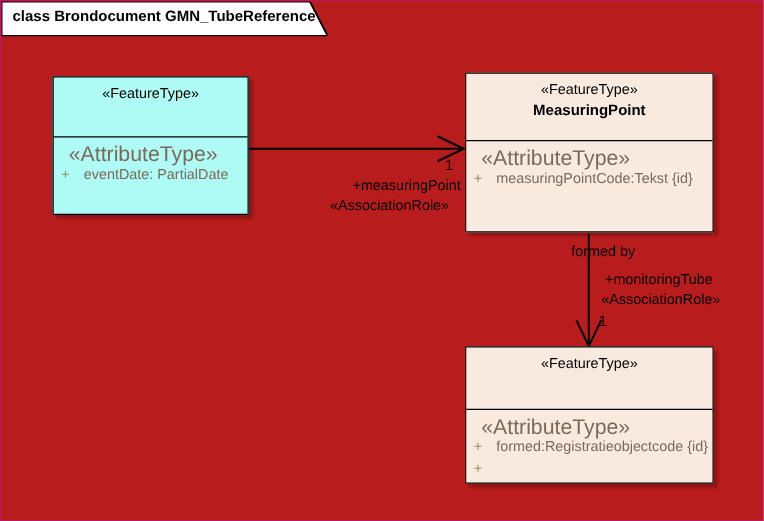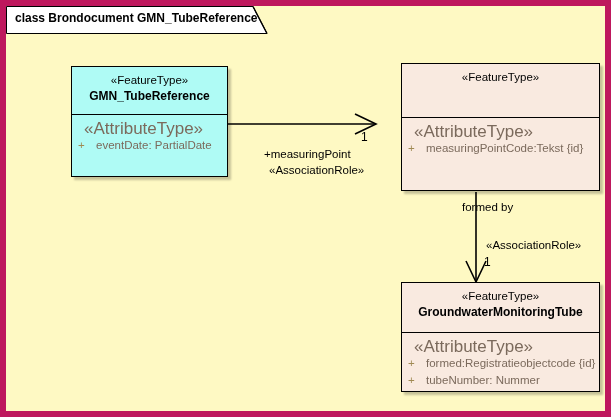--- a/index.html
+++ b/index.html
@@ -7,22 +7,22 @@
     padding: 0;
     background: #ffffff;
   }
   body {
     font-family: "Liberation Sans", sans-serif;
   }
   #diagram {
     position: relative;
     width: 611px;
     height: 417px;
-    background: #fef9c3;
-    border: 6px solid #be185d;
+    background: #b91c1c;
+    border: 1px solid #be185d;
     box-sizing: border-box;
     overflow: hidden;
   }
   
   #title-tab {
     position: absolute;
     left: 0;
     top: 0;
     width: 272px;
     height: 28px;
@@ -41,21 +41,20 @@
     color: #000000;
     white-space: nowrap;
     letter-spacing: 0px;
   }
   
   .uml-class {
     position: absolute;
     box-sizing: border-box;
     border: 1px solid #000000;
     box-shadow: 3px 3px 2px rgba(0,0,0,0.22);
-    margin-left: 24px;
   }
   .uml-class.cyan { background: #AFFBF5; }
   .uml-class.peach { background: #F9EAE0; }
   .class-header {
     box-sizing: border-box;
     border-bottom: 1px solid #000000;
     text-align: center;
     padding: 6px 4px 7px 4px;
   }
   .stereotype {
@@ -145,63 +144,62 @@
      GroundwaterMonitoringTube (vertical) --&gt;
     <g>
       <line x1="470" y1="186" x2="470" y2="276" stroke="#000000" stroke-width="1.6"></line>
       <polyline points="460,255 470,276 480,255" fill="none" stroke="#000000" stroke-width="1.6"></polyline>
     </g>
   </svg>
 
   <div class="uml-class cyan" style="left:41px; top:60px; width:157px; height:111px;">
     <div class="class-header" style="height:48px;">
       <div class="stereotype">«FeatureType»</div>
-      <div class="class-name">GMN_TubeReference</div>
     </div>
     <div class="class-attrs">
       <div class="attr-stereotype">«AttributeType»</div>
       <div class="attr-row">
         <span class="attr-vis">+</span>
         <span class="attr-text">eventDate: PartialDate</span>
       </div>
     </div>
   </div>
 
   <div class="uml-class peach" style="left:371px; top:57px; width:199px; height:128px;">
     <div class="class-header" style="height:54px;">
       <div class="stereotype">«FeatureType»</div>
+      <div class="class-name">MeasuringPoint</div>
     </div>
     <div class="class-attrs">
       <div class="attr-stereotype">«AttributeType»</div>
       <div class="attr-row">
         <span class="attr-vis">+</span>
         <span class="attr-text">measuringPointCode:Tekst {id}</span>
       </div>
     </div>
   </div>
 
   <div class="uml-class peach" style="left:371px; top:276px; width:199px; height:110px;">
     <div class="class-header" style="height:50px;">
       <div class="stereotype">«FeatureType»</div>
-      <div class="class-name">GroundwaterMonitoringTube</div>
     </div>
     <div class="class-attrs">
       <div class="attr-stereotype">«AttributeType»</div>
       <div class="attr-row">
         <span class="attr-vis">+</span>
         <span class="attr-text">formed:Registratieobjectcode {id}</span>
       </div>
       <div class="attr-row">
         <span class="attr-vis">+</span>
-        <span class="attr-text">tubeNumber: Nummer</span>
       </div>
     </div>
   </div>
 
   <div class="mult-label" style="left:355px; top:124px;">1</div>
-  <div class="conn-label" style="left:258px; top:141px;">+measuringPoint</div>
+  <div class="conn-label" style="left:281px; top:141px;">+measuringPoint</div>
   <div class="conn-label" style="left:263px; top:157px;">«AssociationRole»</div>
 
   <div class="conn-label" style="left:456px; top:194px;">formed by</div>
+  <div class="conn-label" style="left:483px; top:216px;">+monitoringTube</div>
   <div class="conn-label" style="left:480px; top:232px;">«AssociationRole»</div>
   <div class="mult-label" style="left:478px; top:249px;">1</div>
 
 </div>
 
 </body></html>

